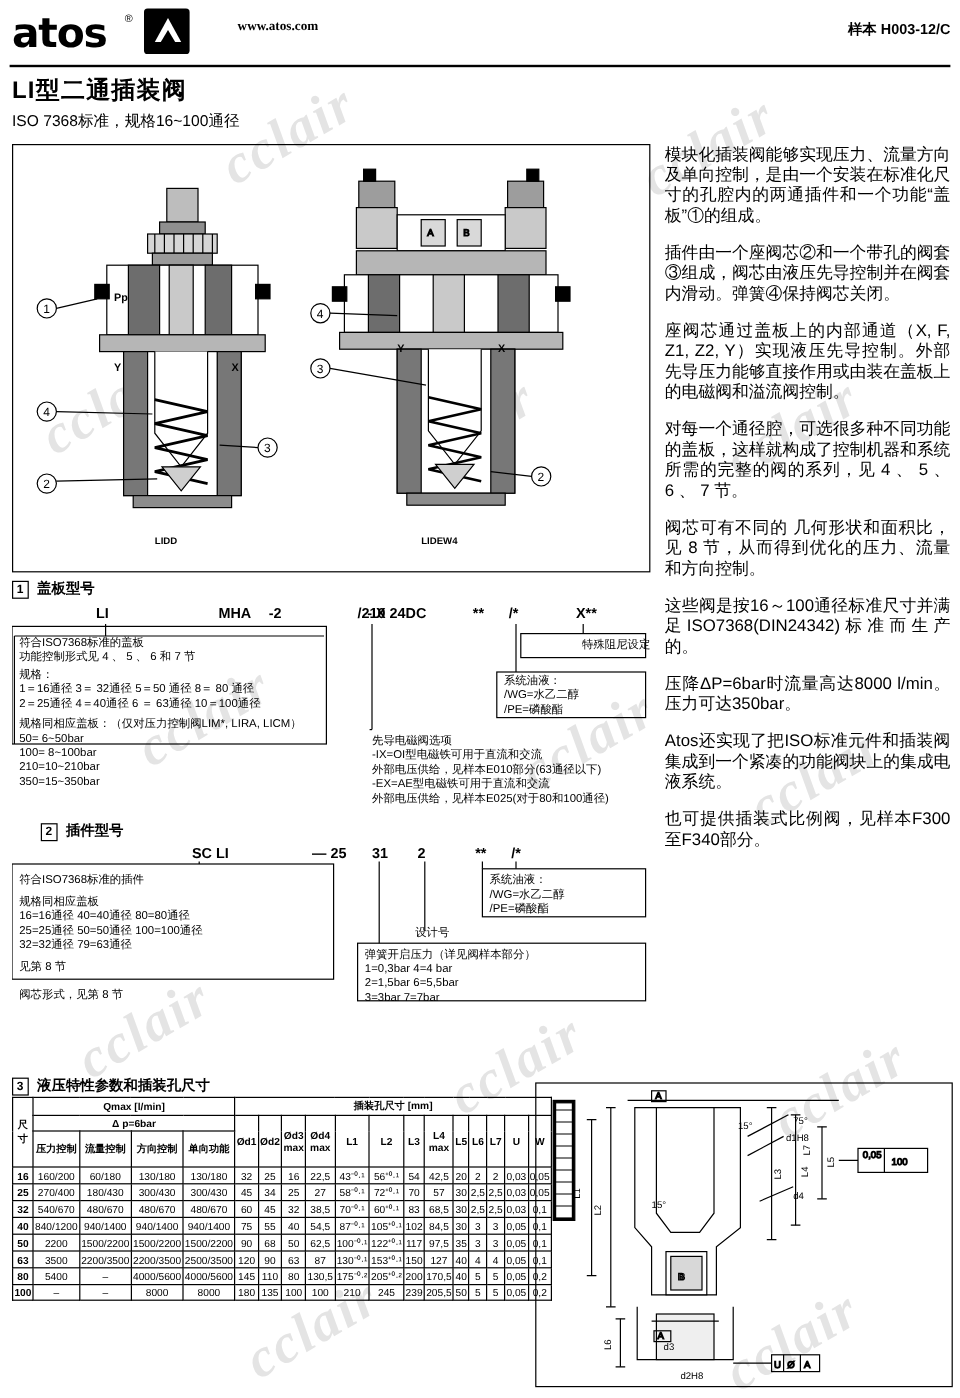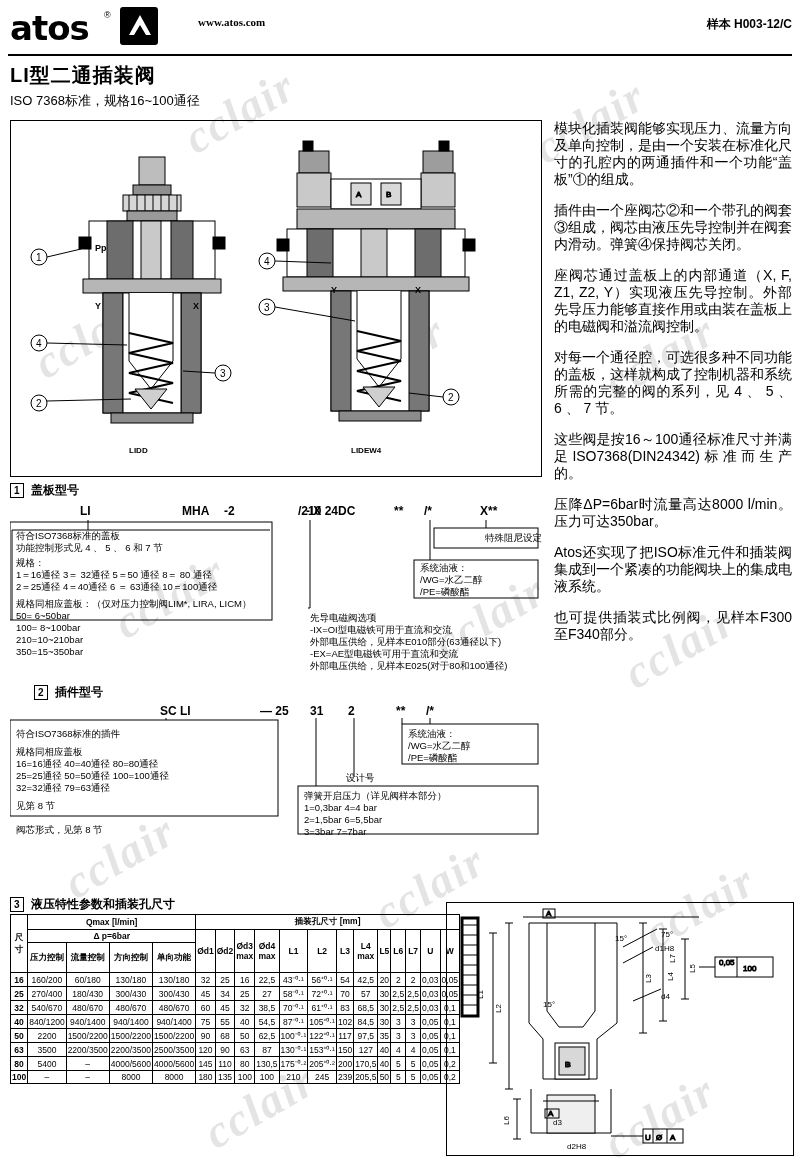--- a/index.html
+++ b/index.html
@@ -393,21 +393,21 @@
             <td style="font-weight: bold;">32</td>
             <td>540/670</td>
             <td>480/670</td>
             <td>480/670</td>
             <td>480/670</td>
             <td>60</td>
             <td>45</td>
             <td>32</td>
             <td>38,5</td>
             <td>70⁻⁰·¹</td>
-            <td>61⁺⁰·¹</td>
+            <td>60⁺⁰·¹</td>
             <td>83</td>
             <td>68,5</td>
             <td>30</td>
             <td>2,5</td>
             <td>2,5</td>
             <td>0,03</td>
             <td>0,1</td>
           </tr>
           <tr>
             <td style="font-weight: bold;">40</td>
@@ -600,19 +600,20 @@
         <text x="214" y="96">d4</text>
       </g>
     </svg>
   </div>
 
   <div class="rcol">
     <p>模块化插装阀能够实现压力、流量方向及单向控制，是由一个安装在标准化尺寸的孔腔内的两通插件和一个功能“盖板”①的组成。</p>
     <p>插件由一个座阀芯②和一个带孔的阀套③组成，阀芯由液压先导控制并在阀套内滑动。弹簧④保持阀芯关闭。</p>
     <p>座阀芯通过盖板上的内部通道（X, F, Z1, Z2, Y）实现液压先导控制。外部先导压力能够直接作用或由装在盖板上的电磁阀和溢流阀控制。</p>
     <p>对每一个通径腔，可选很多种不同功能的盖板，这样就构成了控制机器和系统所需的完整的阀的系列，见 4 、 5 、 6 、 7 节。</p>
+    <p>阀芯可有不同的 几何形状和面积比，见 8 节，从而得到优化的压力、流量和方向控制。</p>
     <p>这些阀是按16～100通径标准尺寸并满足ISO7368(DIN24342)标准而生产的。</p>
     <p>压降ΔP=6bar时流量高达8000 l/min。压力可达350bar。</p>
     <p>Atos还实现了把ISO标准元件和插装阀集成到一个紧凑的功能阀块上的集成电液系统。</p>
     <p>也可提供插装式比例阀，见样本F300至F340部分。</p>
   </div>
 
 </div>
 
 </body></html>

